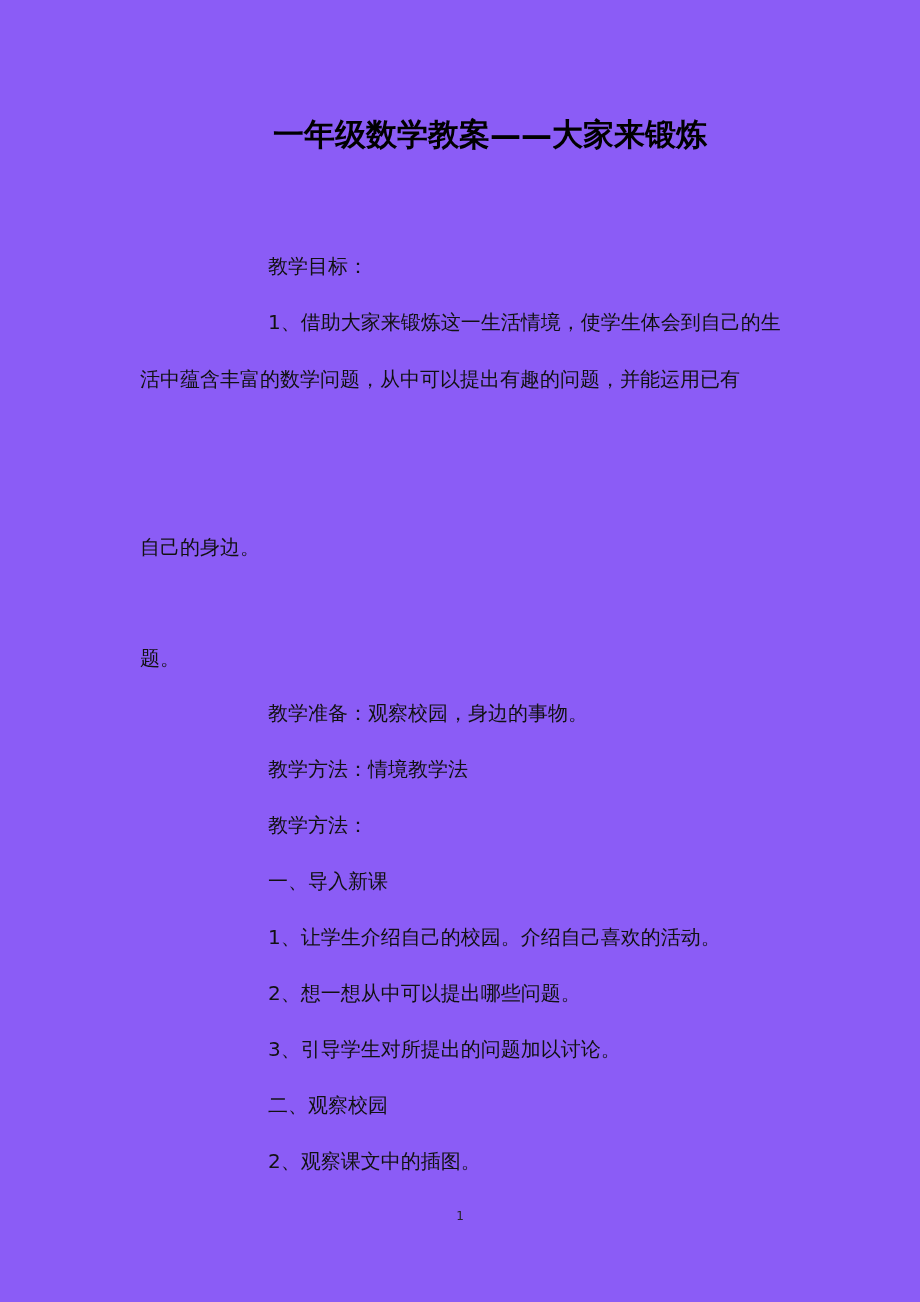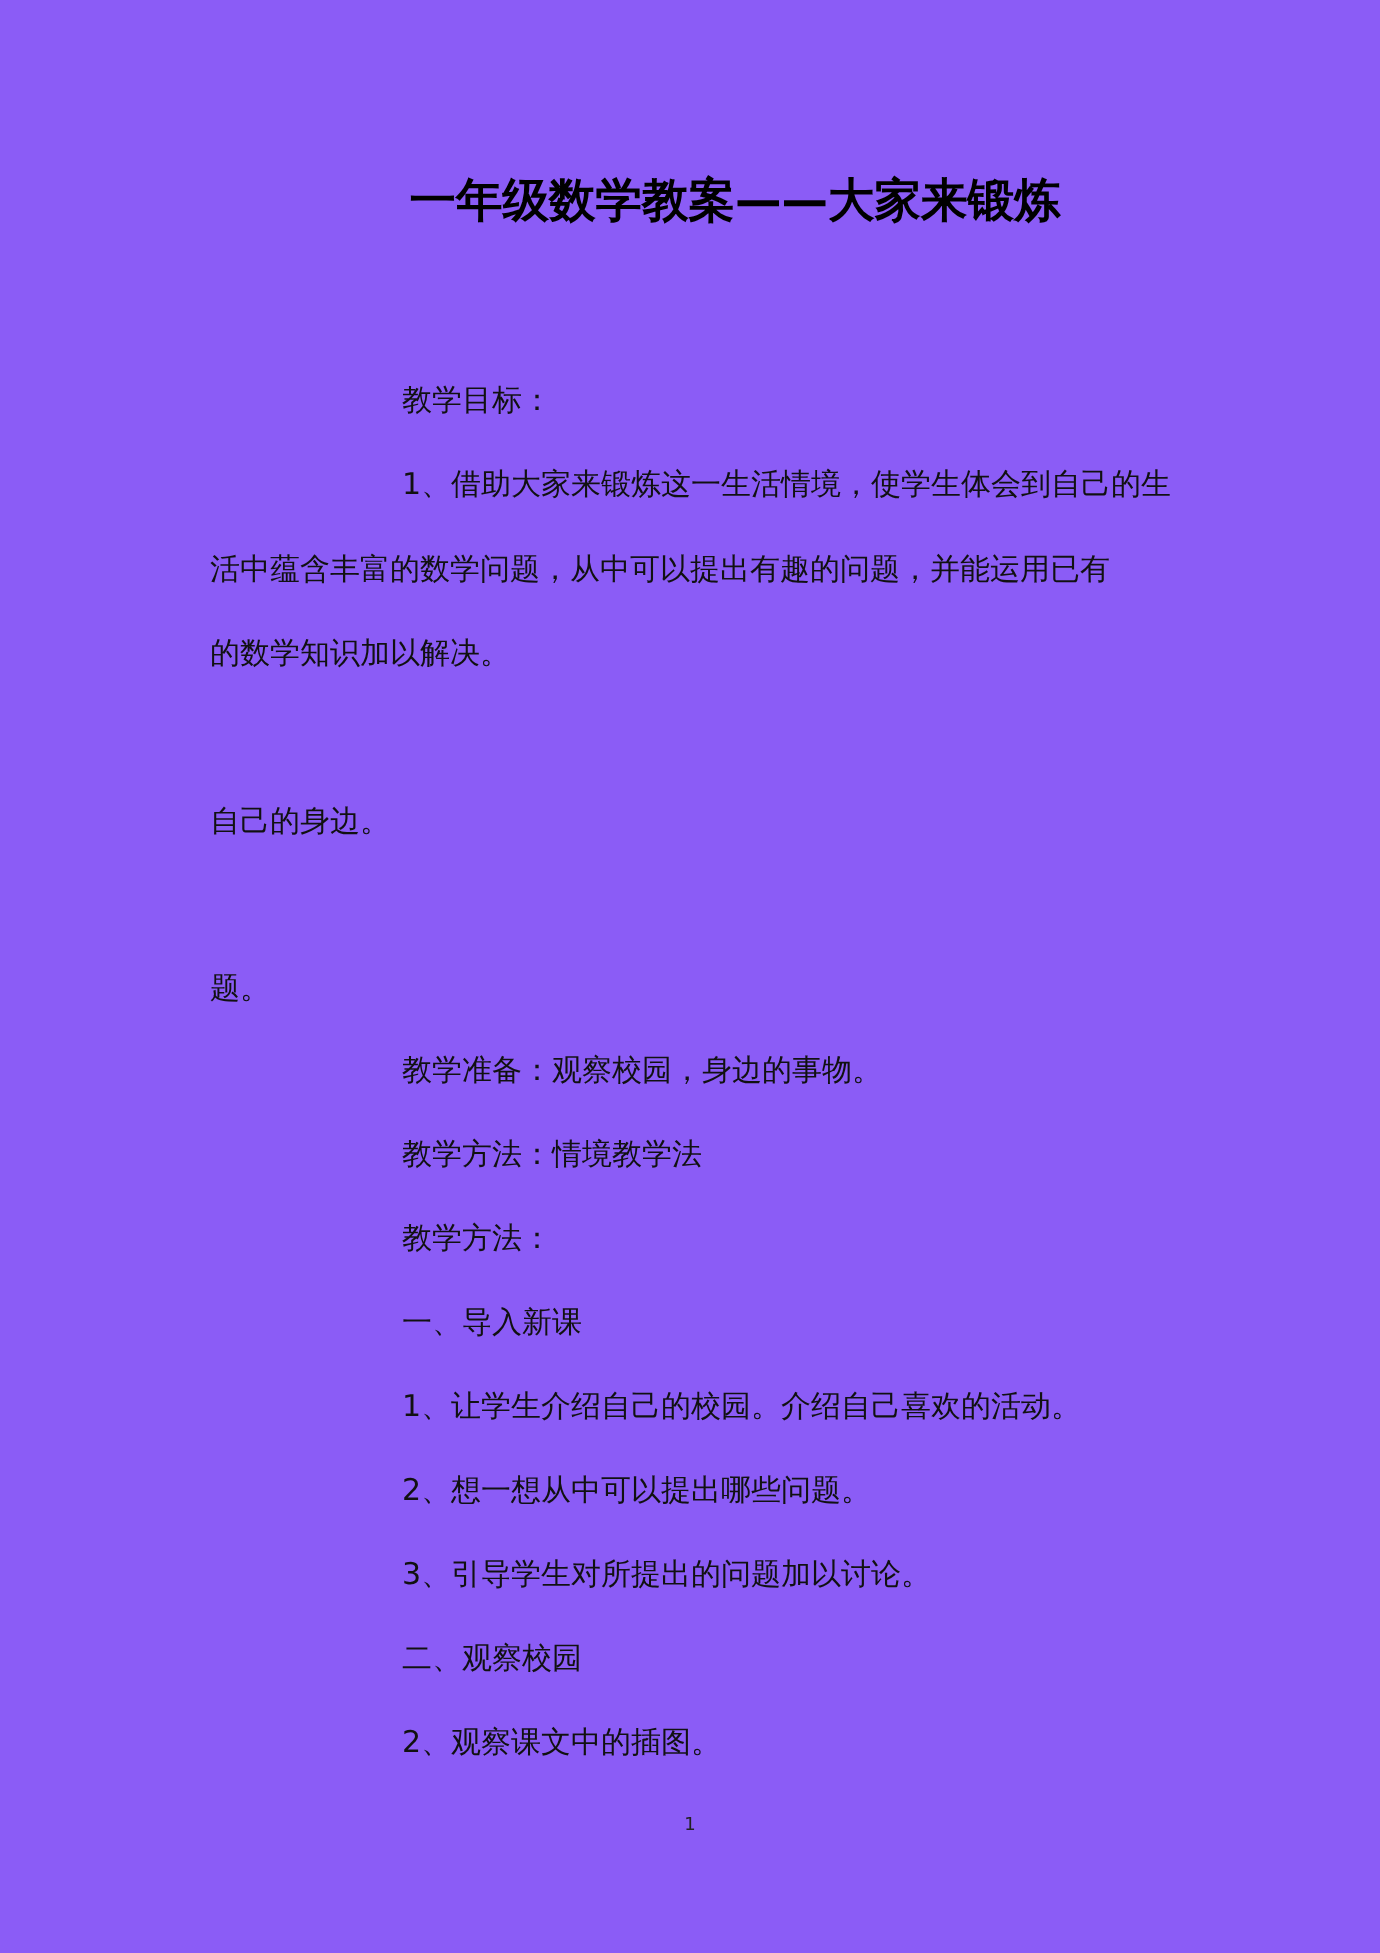--- a/index.html
+++ b/index.html
@@ -55,21 +55,20 @@
   </style>
 </head>
 <body>
 
 <div class="page">
   <div class="title">一年级数学教案——大家来锻炼</div>
 
   <div class="line indent" style="top:252px">教学目标：</div>
   <div class="line indent" style="top:308px">1、借助大家来锻炼这一生活情境，使学生体会到自己的生</div>
   <div class="line flush" style="top:365px">活中蕴含丰富的数学问题，从中可以提出有趣的问题，并能运用已有</div>
-  <div class="line flush" style="top:421px">的数学知识加以解决。</div>
   <div class="line flush" style="top:533px">自己的身边。</div>
   <div class="line flush" style="top:644px">题。</div>
   <div class="line indent" style="top:755px">教学方法：情境教学法</div>
   <div class="line indent" style="top:699px">教学准备：观察校园，身边的事物。</div>
   <div class="line indent" style="top:811px">教学方法：</div>
   <div class="line indent" style="top:867px">一、导入新课</div>
   <div class="line indent" style="top:923px">1、让学生介绍自己的校园。介绍自己喜欢的活动。</div>
   <div class="line indent" style="top:979px">2、想一想从中可以提出哪些问题。</div>
   <div class="line indent" style="top:1035px">3、引导学生对所提出的问题加以讨论。</div>
   <div class="line indent" style="top:1091px">二、观察校园</div>

